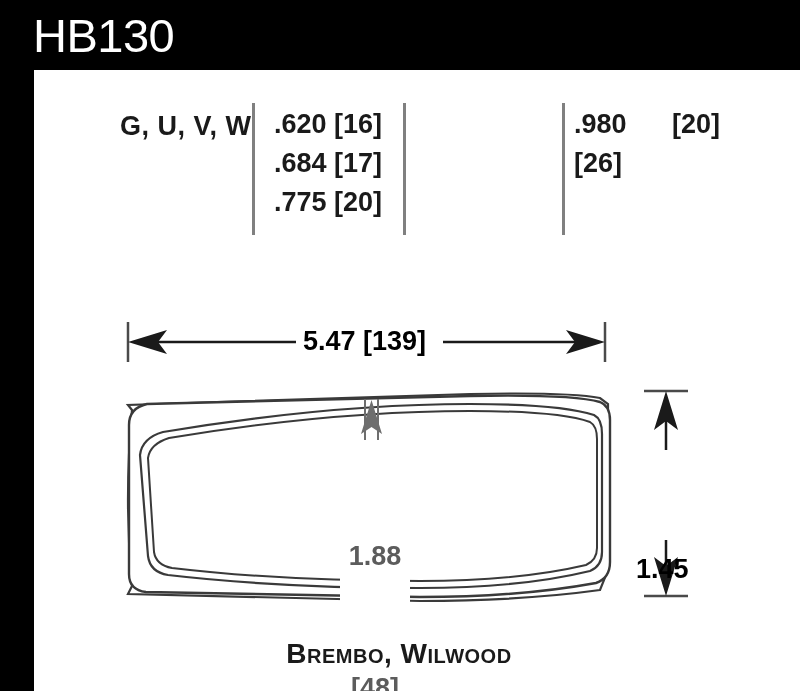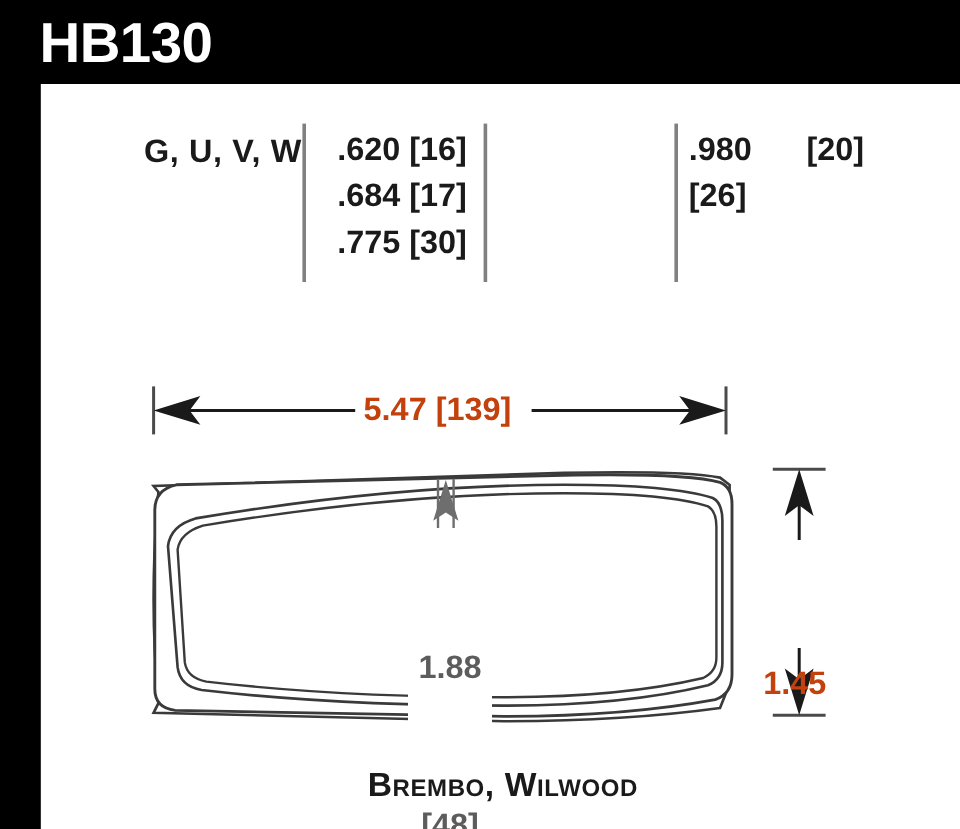--- a/index.html
+++ b/index.html
@@ -28,21 +28,21 @@
     top: 0;
     width: 800px;
     height: 70px;
     background: #000000;
   }
   #part-number {
     position: absolute;
     left: 33px;
     top: 9px;
     font-size: 47px;
-    font-weight: bold;
+    font-weight: normal;
     letter-spacing: -0.5px;
     color: #ffffff;
     line-height: 54px;
     font-family: "Liberation Sans", sans-serif;
   }
 
   
   #frame-left {
     position: absolute;
     left: 0;
@@ -95,21 +95,21 @@
   #col-thk-b {
     left: 540px;
     width: 150px;
     text-align: right;
     top: 9px;
   }
   .thk-row {
     display: block;
     white-space: pre;
   }
-  #col-thk-a .thk-row { text-align: center; }
+  #col-thk-a .thk-row { text-align: left; }
   #col-thk-b .thk-row {
     display: flex;
     justify-content: space-between;
     width: 146px;
   }
 
   
   #drawing {
     position: absolute;
     left: 0;
@@ -117,21 +117,21 @@
     width: 800px;
     height: 691px;
     pointer-events: none;
   }
 
   
   .dim-label {
     position: absolute;
     font-size: 27px;
     font-weight: bold;
-    color: #c2410c;
+    color: #000000;
     line-height: 32px;
     white-space: pre;
   }
   #dim-width-label {
     left: 296px;
     top: 325px;
     background: #ffffff;
     padding: 0 7px;
   }
   #dim-height-label {
@@ -155,21 +155,20 @@
     position: absolute;
     left: 34px;
     top: 638px;
     width: 730px;
     text-align: center;
     font-size: 28px;
     font-weight: bold;
     color: #1a1a1a;
     letter-spacing: 0.5px;
     font-variant: small-caps;
-    padding-left: 20px;
   }
 </style>
 </head>
 <body>
 
 <div id="sheet">
 
   <div id="header-band">
     <div id="part-number">HB130</div>
   </div>
@@ -181,21 +180,21 @@
     <div class="divider" id="divider-2"></div>
     <div class="divider" id="divider-3"></div>
 
     <div class="table-col" id="col-compounds">
       <span class="thk-row">G, U, V, W</span>
     </div>
 
     <div class="table-col" id="col-thk-a">
       <span class="thk-row">.620 [16]</span>
       <span class="thk-row">.684 [17]</span>
-      <span class="thk-row">.775 [30]</span>
+      <span class="thk-row">.775 [20]</span>
     </div>
 
     <div class="table-col" id="col-thk-b">
       <span class="thk-row">
         <span>.980</span>
         <span>[20]</span>
       </span>
       <span class="thk-row">
         <span>[26]</span>
       </span>

